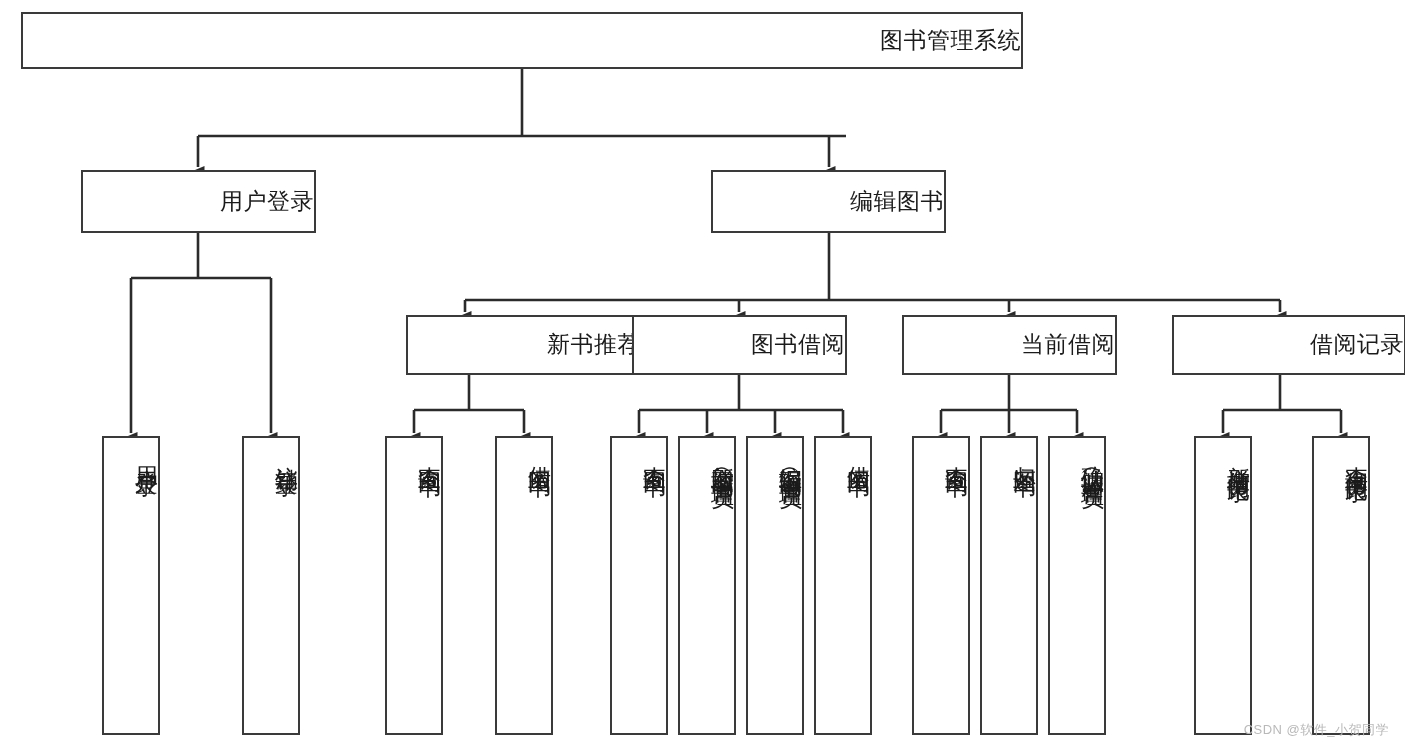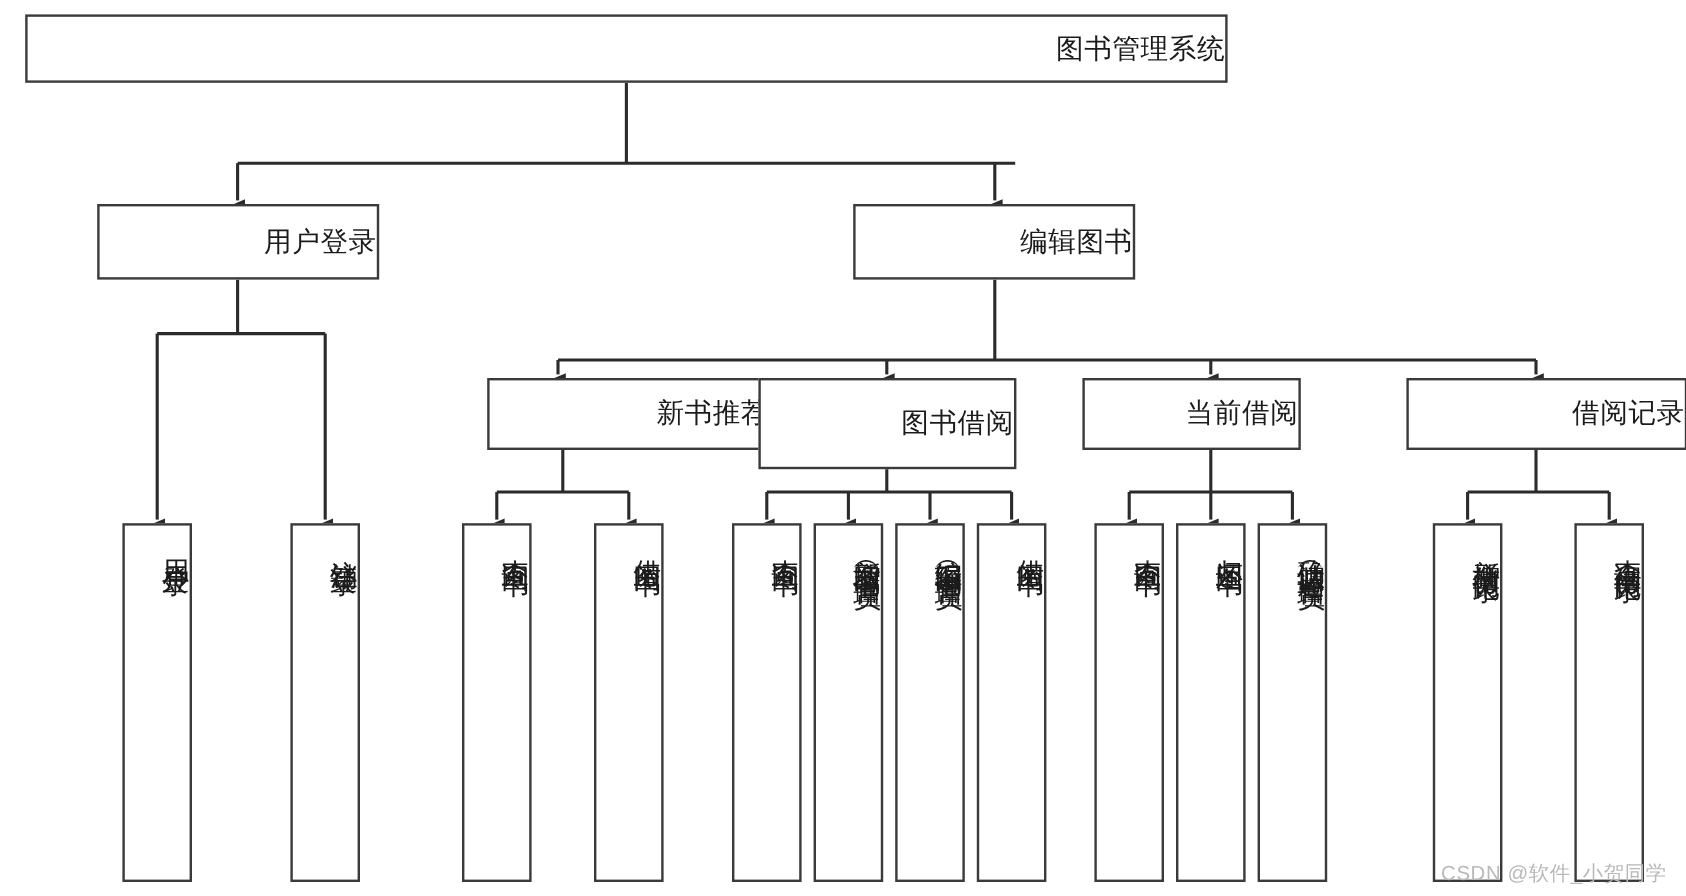--- a/index.html
+++ b/index.html
@@ -53,21 +53,21 @@
     writing-mode: vertical-rl;
     text-orientation: upright;
     font-size: 23px;
     letter-spacing: 3px;
     line-height: 1.0;
   }
   .watermark {
     position: absolute;
     right: 16px;
     bottom: 8px;
-    font-size: 17px;
+    font-size: 13px;
     color: #b9b9b9;
     letter-spacing: 0.5px;
     white-space: nowrap;
   }
 </style>
 </head>
 <body>
 
 <div id="canvas">
 
@@ -128,24 +128,24 @@
   <div class="node horiz" style="left:81px; top:170px; width:235px; height:63px;">
     <span class="label">用户登录</span>
   </div>
   <div class="node horiz" style="left:711px; top:170px; width:235px; height:63px;">
     <span class="label">编辑图书</span>
   </div>
 
   <div class="node horiz" style="left:362px; top:315px; width:237px; height:60px;margin-left:44px;">
     <span class="label">新书推荐</span>
   </div>
-  <div class="node horiz" style="left:632px; top:315px; width:215px; height:76px;padding-left:45px;">
+  <div class="node horiz" style="left:632px; top:315px; width:215px; height:60px;padding-left:45px;">
     <span class="label">图书借阅</span>
   </div>
-  <div class="node horiz" style="left:902px; top:315px; width:182px; height:60px;">
+  <div class="node horiz" style="left:902px; top:315px; width:215px; height:60px;">
     <span class="label">当前借阅</span>
   </div>
   <div class="node horiz" style="left:1172px; top:315px; width:234px; height:60px;">
     <span class="label">借阅记录</span>
   </div>
 
   <div class="node vert" style="left:102px; top:436px; width:58px; height:299px;">
     <span class="label">用户登录</span>
   </div>
   <div class="node vert" style="left:242px; top:436px; width:58px; height:299px;">

